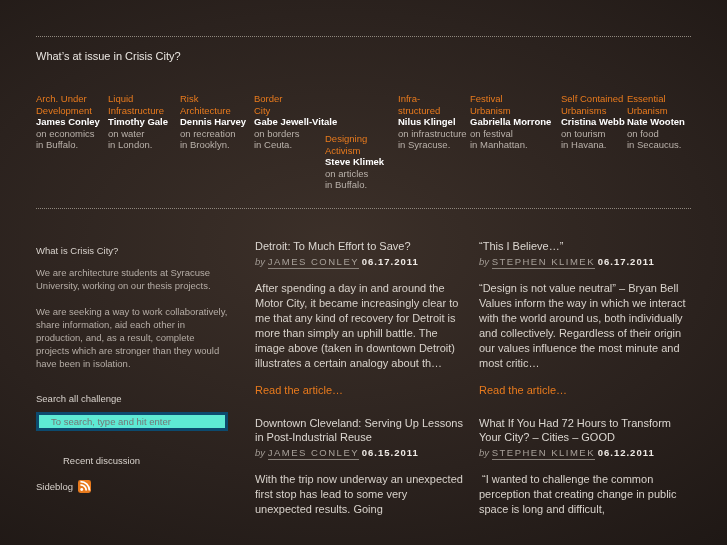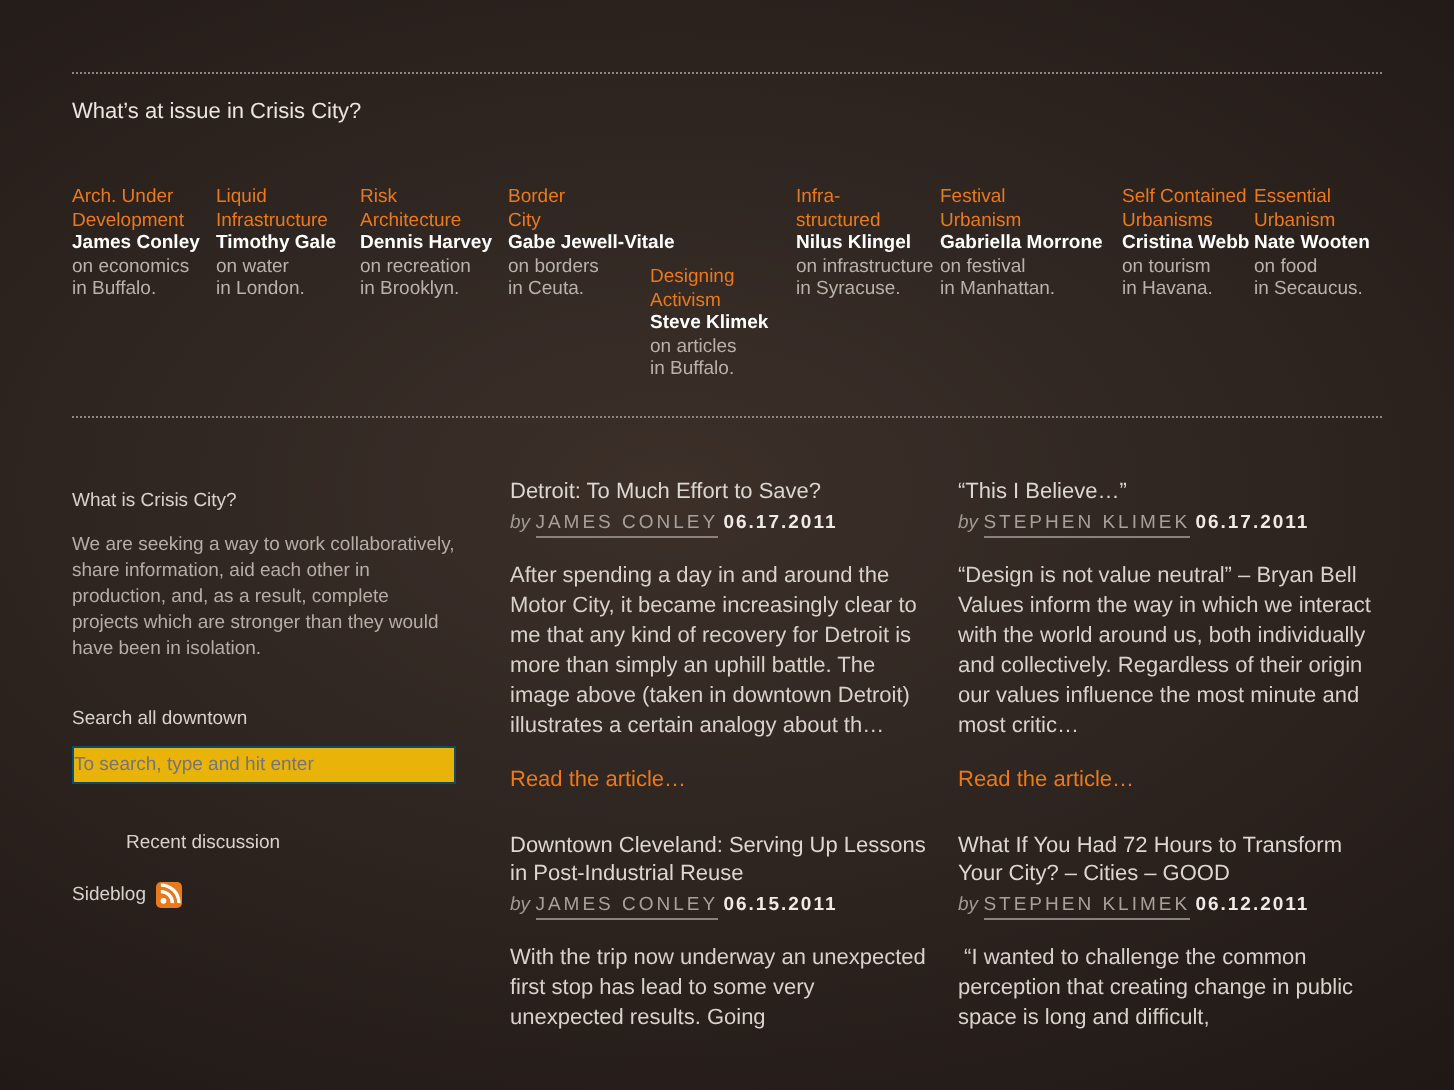--- a/index.html
+++ b/index.html
@@ -36,22 +36,22 @@
 
   
   .content{ display:flex; margin-top:30px; }
   .sidebar{ width:192px; margin-right:27px; flex:none; font-size:9.5px; line-height:13px; color:#b5ada6; }
   .sidebar h3{ font-size:9.5px; font-weight:normal; color:#d8d2cc; margin:0; }
   .about-h{ margin:5px 0 9px !important; }
   .sidebar p{ margin:0 0 13px; }
   .p2{ margin-bottom:0 !important; }
   .search-h{ margin:22px 0 7px !important; }
   .search{
-    width:100%; height:19px; background:#eab308; border:1px solid #0c4a6e;
-    font-size:9.5px; color:#4a4a4a; padding:0 0; font-family:inherit;
+    width:100%; height:19px; background:#5eead4; border:3px solid #0c4a6e;
+    font-size:9.5px; color:#4a4a4a; padding:0 12px; font-family:inherit;
   }
   .recent-h{ margin:23px 0 0 !important;padding-left:27px; }
   .sideblog{ margin-top:13px; color:#d8d2cc; display:flex; align-items:center; gap:5px; }
   .rss{ width:13px; height:13px; display:inline-block; line-height:0; }
 
   
   .articles{
     display:grid; grid-template-columns:210px 212px; column-gap:14px; row-gap:18px;
     align-content:start;
   }
@@ -142,23 +142,24 @@
 in Secaucus.</div>
     </div>
   </div>
 
   <div class="dotted hr2"></div>
 
   <div class="content">
 
     <aside class="sidebar">
       <h3 class="about-h">What is Crisis City?</h3>
+      <p>We are architecture students at Syracuse University, working on our thesis projects.</p>
       <p class="p2">We are seeking a way to work collaboratively, share information, aid each other in production, and, as a result, complete projects which are stronger than they would have been in isolation.</p>
 
-      <h3 class="search-h">Search all downtown</h3>
+      <h3 class="search-h">Search all challenge</h3>
       <input class="search" type="text" placeholder="To search, type and hit enter" style="">
 
       <h3 class="recent-h">Recent discussion</h3>
 
       <div class="sideblog">
         <span>Sideblog</span>
         <a class="rss">
           <svg width="13" height="13" viewBox="0 0 16 16">
             <rect width="16" height="16" rx="3" fill="#e87a1d"></rect>
             <circle cx="4.6" cy="11.6" r="1.8" fill="#ffffff"></circle>

